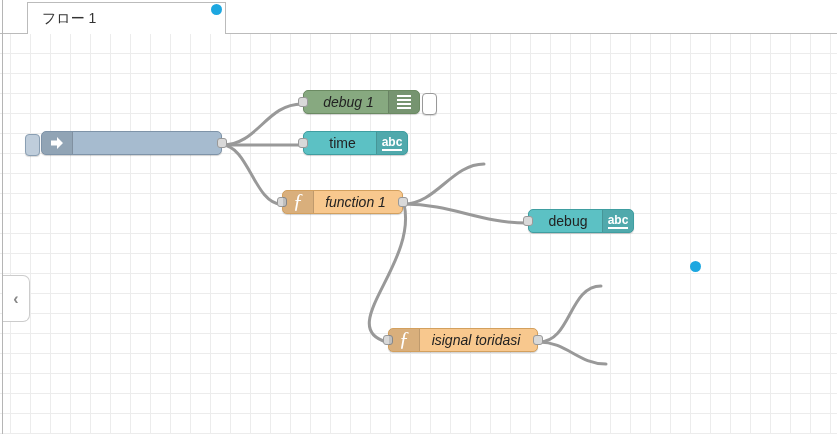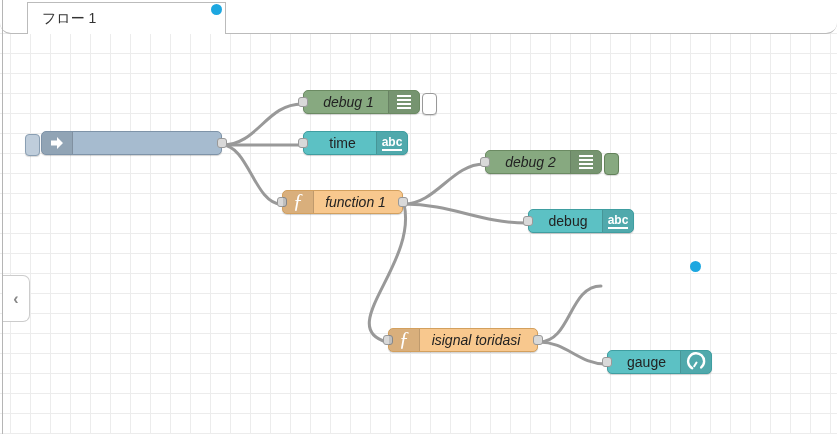--- a/index.html
+++ b/index.html
@@ -8,21 +8,21 @@
 
   
   .canvas{position:absolute;left:0;top:33px;right:0;bottom:0;background-color:#fff;
     background-image:linear-gradient(#ececec 1px,transparent 1px),
                      linear-gradient(90deg,#ececec 1px,transparent 1px);
     background-size:20px 20px;background-position:10px 0;}
   .left-edge{position:absolute;left:2px;top:0;bottom:0;width:1px;background:#b5b5b5;z-index:4;}
 
   
   .tabbar{position:absolute;left:0;top:0;right:0;height:33px;background:#fff;
-    border-bottom:1px solid #bbb;z-index:3;border-radius:11px;}
+    border-bottom:1px solid #bbb;z-index:3;}
   .tab{position:absolute;left:27px;top:2px;width:199px;height:32px;background:#fff;
     border:1px solid #bbb;border-bottom:none;box-sizing:border-box;cursor:pointer;}
   .tab-label{position:absolute;left:14px;top:7px;font-size:14px;color:#333;}
   .tab-dot{position:absolute;right:3px;top:1px;width:11px;height:11px;border-radius:50%;
     background:#1da7e0;}
 
   
   .palette-toggle{position:absolute;left:3px;top:275px;width:27px;height:47px;background:#fff;
     border:1px solid #ccc;border-left:none;border-radius:0 7px 7px 0;box-sizing:border-box;
     z-index:5;cursor:pointer;display:flex;align-items:center;justify-content:center;}
@@ -120,63 +120,40 @@
 
   <div class="node n-func italic" style="left:282px;top:190px;width:121px;">
     <div class="port port-in"></div>
     <div class="icon-region icon-left">
       <span class="ficon">ƒ</span>
     </div>
     <div class="node-label" style="left:30px;right:4px;">function 1</div>
     <div class="port port-out"></div>
   </div>
 
-  <div class="node n-debug italic" style="left:485px;top:150px;width:117px;">
-    <div class="port port-in"></div>
-    <div class="node-label" style="left:4px;right:30px;">debug 2</div>
-    <div class="icon-region icon-right">
-      <div class="list-icon">
-          <span></span>
-          <span></span>
-          <span></span>
-          <span></span>
-        </div>
-    </div>
-    <div class="side-btn btn-on"></div>
-  </div>
 
   <div class="node n-teal" style="left:528px;top:209px;width:106px;">
     <div class="port port-in"></div>
     <div class="node-label" style="left:4px;right:30px;text-align:right;">debug</div>
     <div class="icon-region icon-right">
       <span class="abc">abc</span>
     </div>
   </div>
 
   <div class="node n-func italic" style="left:388px;top:328px;width:150px;">
     <div class="port port-in"></div>
     <div class="icon-region icon-left">
       <span class="ficon">ƒ</span>
     </div>
     <div class="node-label" style="left:30px;right:4px;">isignal toridasi</div>
     <div class="port port-out"></div>
   </div>
 
   <div class="node-dot" style="left:690px;top:261px;"></div>
 
-  <div class="node n-teal" style="left:607px;top:350px;width:105px;">
-    <div class="port port-in"></div>
-    <div class="node-label" style="left:4px;right:30px;">gauge</div>
-    <div class="icon-region icon-right">
-      <svg width="20" height="20" viewBox="0 0 20 20">
-        <path d="M6.2,16.2 A8,8 0 1 1 15.2,15.4" fill="none" stroke="#fff" stroke-width="2.4" stroke-linecap="round"></path>
-        <line x1="10.5" y1="10.5" x2="8.2" y2="14.2" stroke="#fff" stroke-width="2" stroke-linecap="round"></line>
-      </svg>
-    </div>
-  </div>
 
   <div class="tabbar">
     <div class="tab">
       <span class="tab-label">フロー 1</span>
       <span class="tab-dot"></span>
     </div>
   </div>
 
   <div class="left-edge"></div>
 

